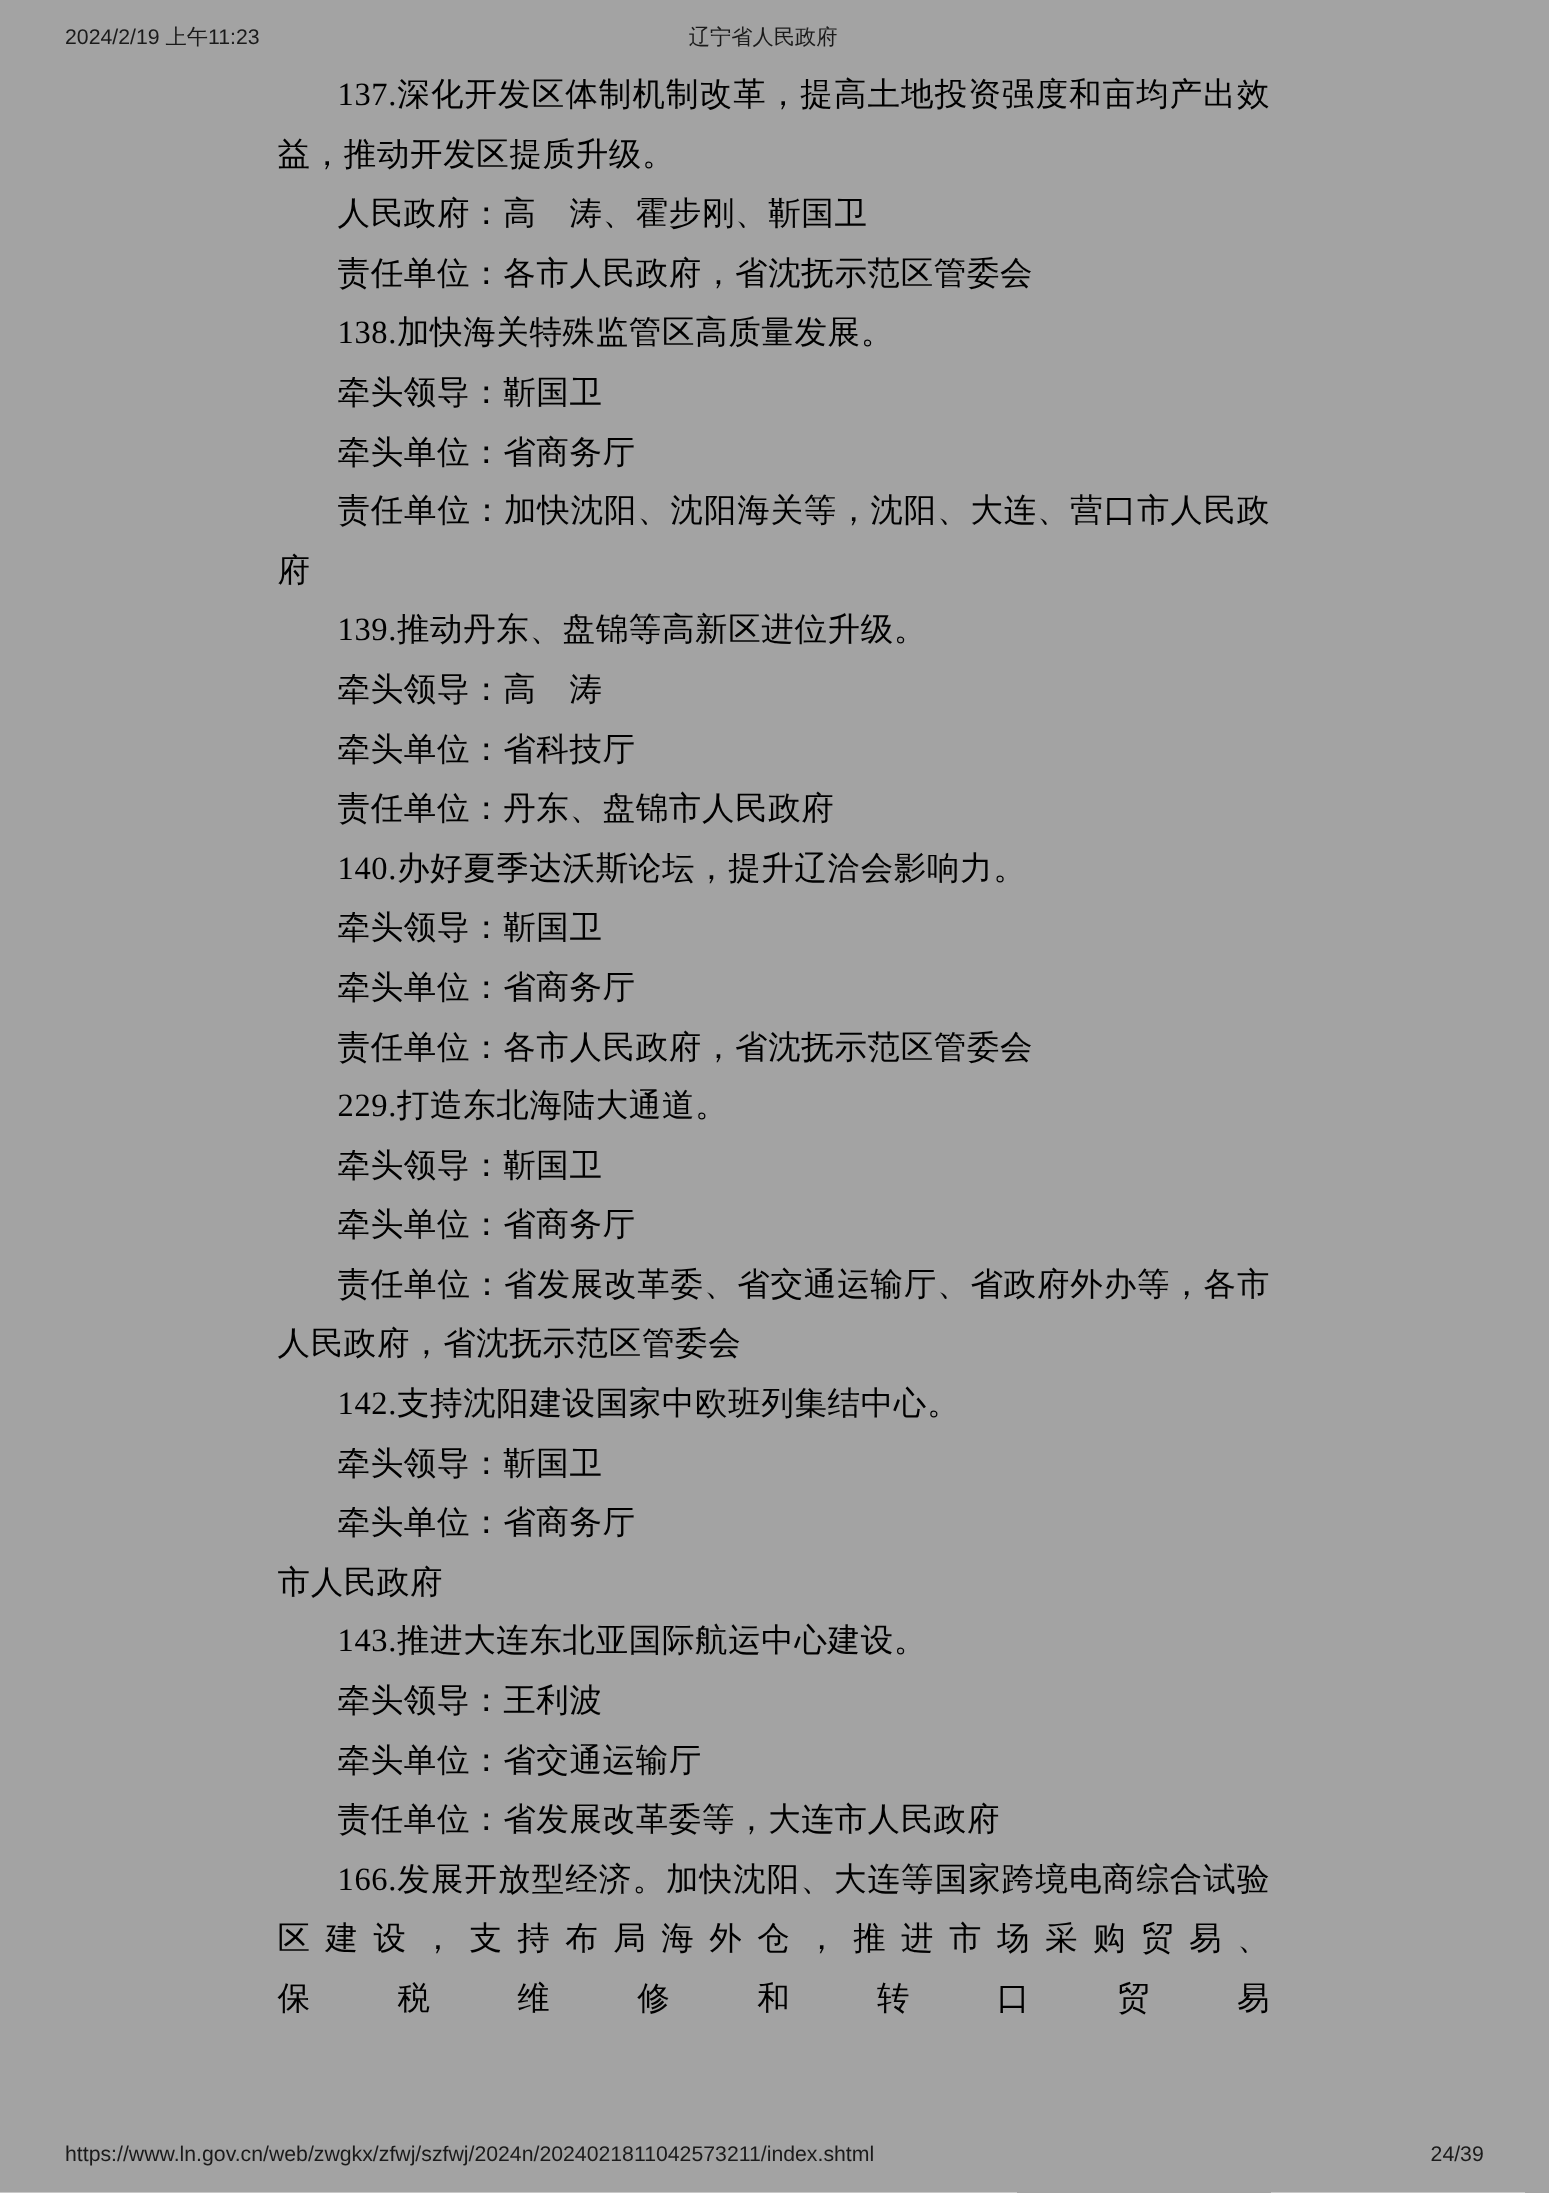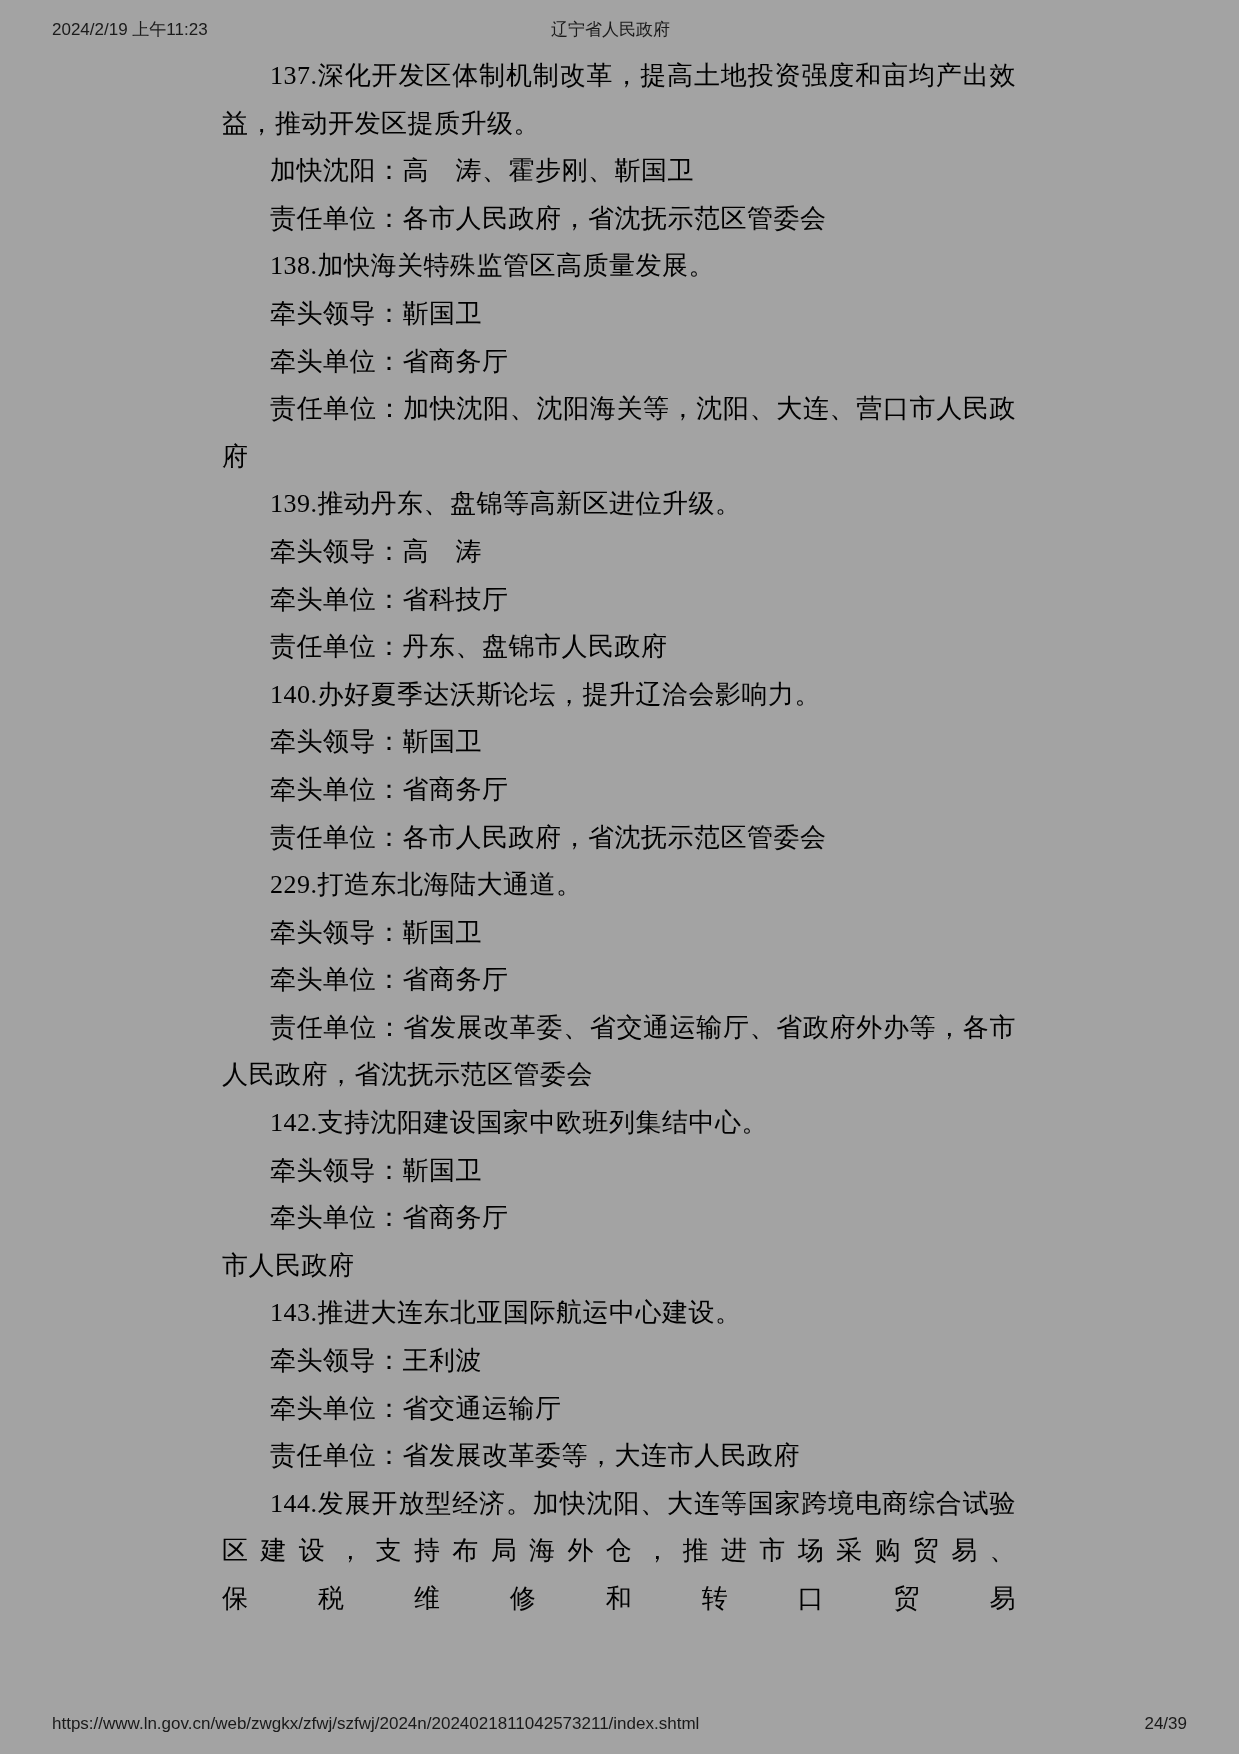--- a/index.html
+++ b/index.html
@@ -62,21 +62,21 @@
 <div id="page" style="background: #a3a3a3; color: rgb(0, 0, 0);">
 
   <div id="print-header" class="meta" style="color: rgb(26, 26, 26);">
     <span class="left">2024/2/19 上午11:23</span>
     <span class="center">辽宁省人民政府</span>
   </div>
 
   <div id="doc-body">
       <div class="line indent justify">137.深化开发区体制机制改革，提高土地投资强度和亩均产出效</div>
       <div class="line">益，推动开发区提质升级。</div>
-      <div class="line indent">加快沈阳：高　涛、霍步刚、靳国卫</div>
+      <div class="line indent">人民政府：高　涛、霍步刚、靳国卫</div>
       <div class="line indent">责任单位：各市人民政府，省沈抚示范区管委会</div>
       <div class="line indent">138.加快海关特殊监管区高质量发展。</div>
       <div class="line indent">牵头领导：靳国卫</div>
       <div class="line indent">牵头单位：省商务厅</div>
       <div class="line indent justify">责任单位：加快沈阳、沈阳海关等，沈阳、大连、营口市人民政</div>
       <div class="line">府</div>
       <div class="line indent">139.推动丹东、盘锦等高新区进位升级。</div>
       <div class="line indent">牵头领导：高　涛</div>
       <div class="line indent">牵头单位：省科技厅</div>
       <div class="line indent">责任单位：丹东、盘锦市人民政府</div>
@@ -90,21 +90,21 @@
       <div class="line indent justify">责任单位：省发展改革委、省交通运输厅、省政府外办等，各市</div>
       <div class="line">人民政府，省沈抚示范区管委会</div>
       <div class="line indent">142.支持沈阳建设国家中欧班列集结中心。</div>
       <div class="line indent">牵头领导：靳国卫</div>
       <div class="line indent">牵头单位：省商务厅</div>
       <div class="line">市人民政府</div>
       <div class="line indent">143.推进大连东北亚国际航运中心建设。</div>
       <div class="line indent">牵头领导：王利波</div>
       <div class="line indent">牵头单位：省交通运输厅</div>
       <div class="line indent">责任单位：省发展改革委等，大连市人民政府</div>
-      <div class="line indent justify">144.发展开放型经济。加快沈阳、大连等国家跨境电商综合试验</div>
+      <div class="line indent justify">166.发展开放型经济。加快沈阳、大连等国家跨境电商综合试验</div>
       <div class="line justify">区建设，支持布局海外仓，推进市场采购贸易、保税维修和转口贸易</div>
     </div>
 
   <div id="print-footer" class="meta" style="color: rgb(26, 26, 26); text-align: right;">
     <span class="left">https://www.ln.gov.cn/web/zwgkx/zfwj/szfwj/2024n/2024021811042573211/index.shtml</span>
     <span class="right">24/39</span>
   </div>
 
 </div>
 

